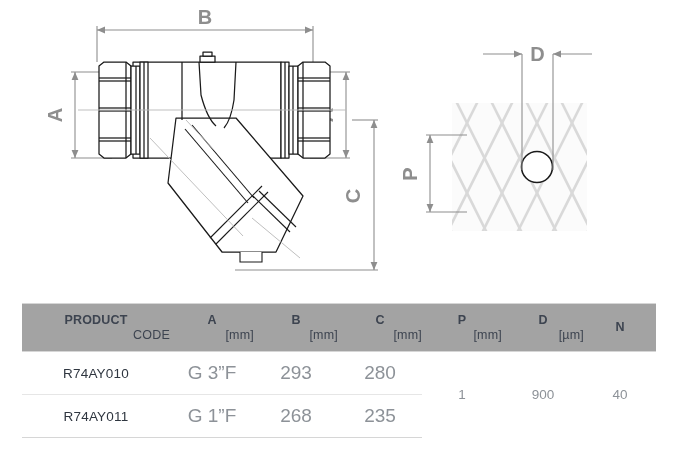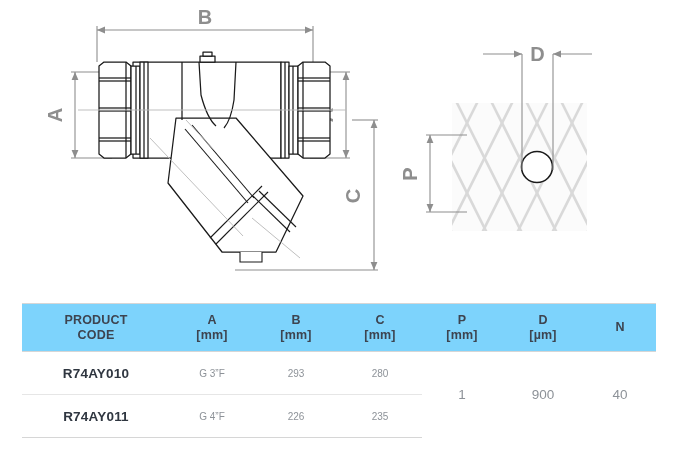--- a/index.html
+++ b/index.html
@@ -44,44 +44,45 @@
   }
   table.spec th,
   table.spec td {
     padding: 0;
     margin: 0;
     text-align: center;
     vertical-align: middle;
   }
 
   thead tr {
-    background: #7dd3fc;
+    background: #a3a3a3;
   }
   thead th {
     border-top: 1px solid #d6d6d6;
     border-bottom: 1px solid #d6d6d6;
     height: 47px;
     color: #3d4450;
     font-size: 12.5px;
     font-weight: bold;
     line-height: 15px;
     letter-spacing: 0.2px;
   }
   thead th .unit {
     display: block;
-    font-weight: bold;
+    font-weight: normal;
+    text-align: right;
   }
 
   tbody td {
     height: 42px;
-    font-size: 10px;
+    font-size: 19px;
   }
   td.code {
     color: #2f3640;
-    font-weight: bold;
+    font-weight: normal;
     font-size: 13.5px;
     letter-spacing: 0.2px;
   }
   td.val {
     color: #8d9298;
     font-weight: normal;
   }
   td.merged {
     color: #8d9298;
     font-weight: normal;
@@ -307,21 +308,21 @@
           <td class="code sep">R74AY010</td>
           <td class="val sep">G 3”F</td>
           <td class="val sep">293</td>
           <td class="val sep">280</td>
           <td class="merged" rowspan="2">1</td>
           <td class="merged" rowspan="2">900</td>
           <td class="merged" rowspan="2">40</td>
         </tr>
         <tr class="row-last">
           <td class="code">R74AY011</td>
-          <td class="val">G 4”F</td>
-          <td class="val">226</td>
+          <td class="val">G 1”F</td>
+          <td class="val">268</td>
           <td class="val">235</td>
         </tr>
       </tbody>
     </table>
   </div>
 
 </div>
 
 </body></html>

